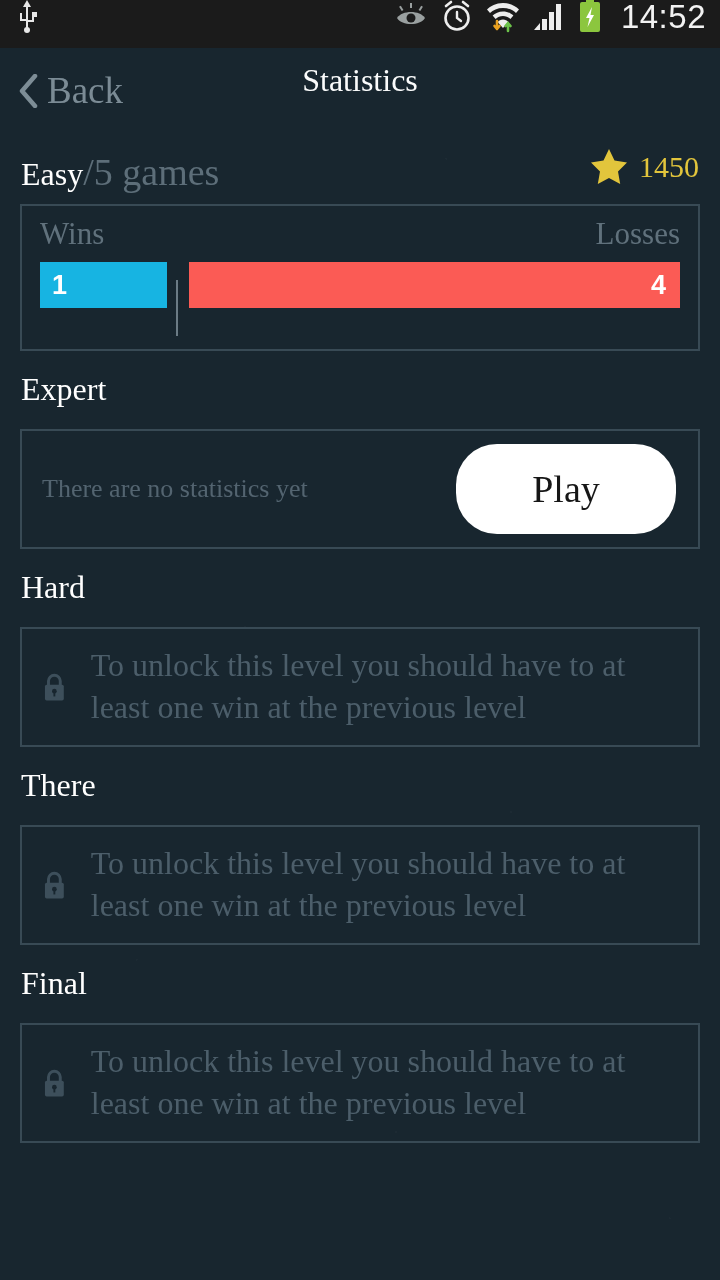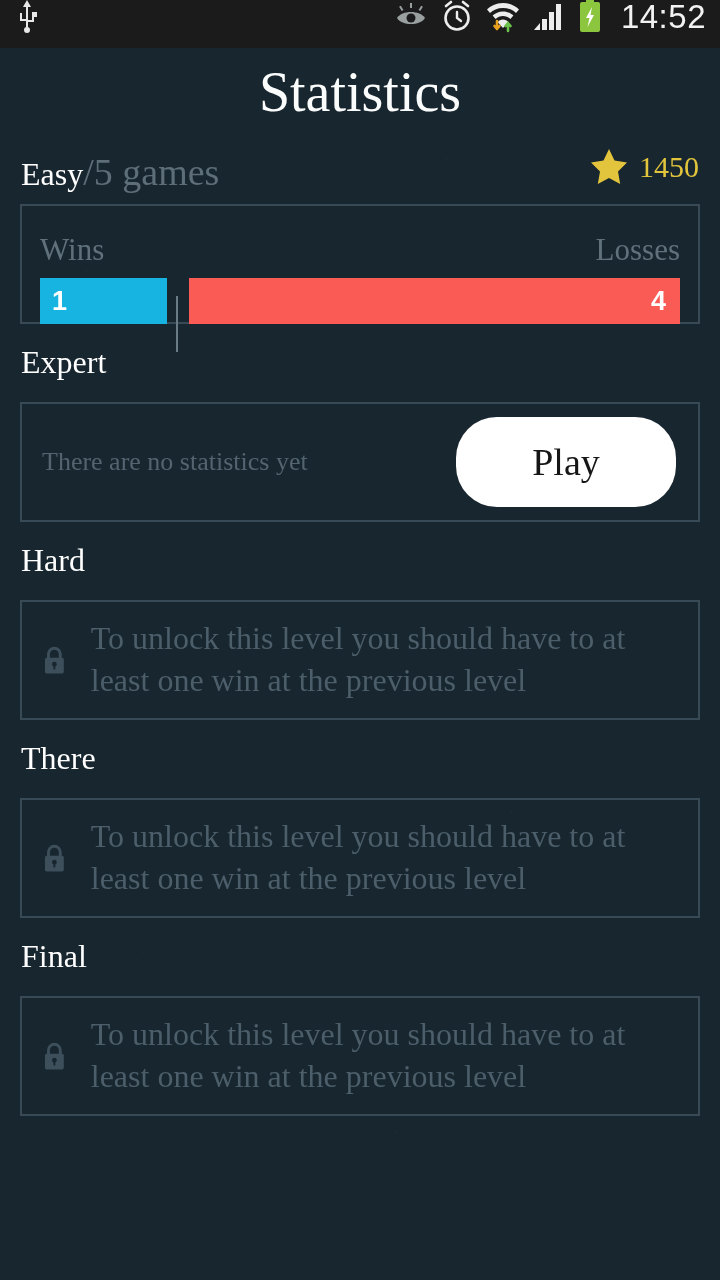--- a/index.html
+++ b/index.html
@@ -48,21 +48,21 @@
   .header{ position:relative; height:100px; }
   .back{
     position:absolute; left:18px; top:24px;
     display:flex; align-items:center; gap:9px;
     color:#7d8d96;
   }
   .back-label{ font-size:37px; line-height:1; color:#7b8b95; }
   .title{
     position:absolute; left:0; right:0; top:16px;
     text-align:center;
-    font-size:56px; color:#fbfcfc; line-height:1;
+    font-size:32px; color:#fbfcfc; line-height:1;
   }
 
   
   .level{ padding:0 20px; }
   .level-head{
     display:flex; align-items:baseline;
     padding:0 1px 0 1px;
     height:56px;
   }
   .level-name{ font-size:32px; color:#ffffff; line-height:1; }
@@ -72,21 +72,21 @@
     color:#ddc23a;
   }
   .score-val{ font-size:30px; color:#e2c53c; line-height:1; }
 
   .card{
     border:2px solid #384a55;
     position:relative;
   }
 
   
-  .card-stats{ height:120px; padding:28px 18px 0 18px; }
+  .card-stats{ height:147px; padding:12px 18px 0 18px; }
   .wl-labels{ display:flex; }
   .wl-labels span{ font-size:31px; color:#60717c; line-height:1; }
   .wl-labels .losses{ margin-left:auto; }
   .bars{ position:relative; margin-top:13px; height:46px; display:flex; align-items:center; }
   .bar{
     height:46px; display:flex; align-items:center;
     font-family:"Liberation Sans", sans-serif;
     font-weight:bold; font-size:27px; color:#ffffff;
   }
   .bar-wins{ background:#17b4e2; padding-left:12px; }
@@ -185,20 +185,26 @@
       <polygon points="14,8 8,19 11.5,19 9.5,28 16,16 12.5,16" fill="#ffffff"></polygon>
     </svg>
 
     <span class="sb-time">14:52</span>
   </div>
 </div>
 
 <div class="app">
 
   <div class="header">
+    <div class="back">
+      <svg width="20" height="34" viewBox="0 0 20 34">
+        <path d="M17 2 L4 17 L17 32" fill="none" stroke="#7d8d96" stroke-width="4.5" stroke-linecap="round" stroke-linejoin="round"></path>
+      </svg>
+      <span class="back-label">Back</span>
+    </div>
     <div class="title">Statistics</div>
   </div>
 
   <div class="level">
     <div class="level-head">
       <span class="level-name">Easy</span>
       <span class="level-sub">/5 games</span>
       <span class="score">
         <svg width="38" height="37" viewBox="0 0 38 37">
           <path d="M19 1 L24.5 12.6 L37 14.4 L28 23.4 L30.2 36 L19 30 L7.8 36 L10 23.4 L1 14.4 L13.5 12.6 Z" fill="#e2c53c"></path>

